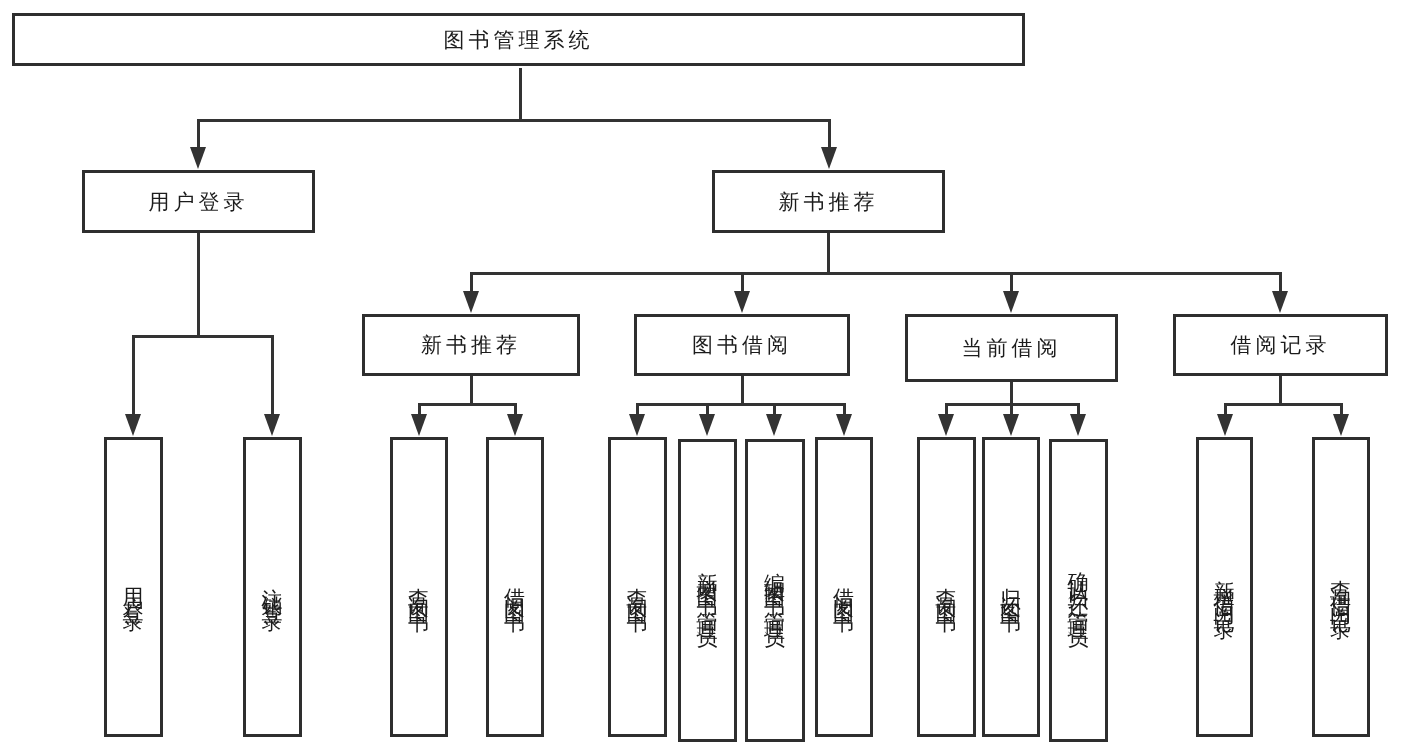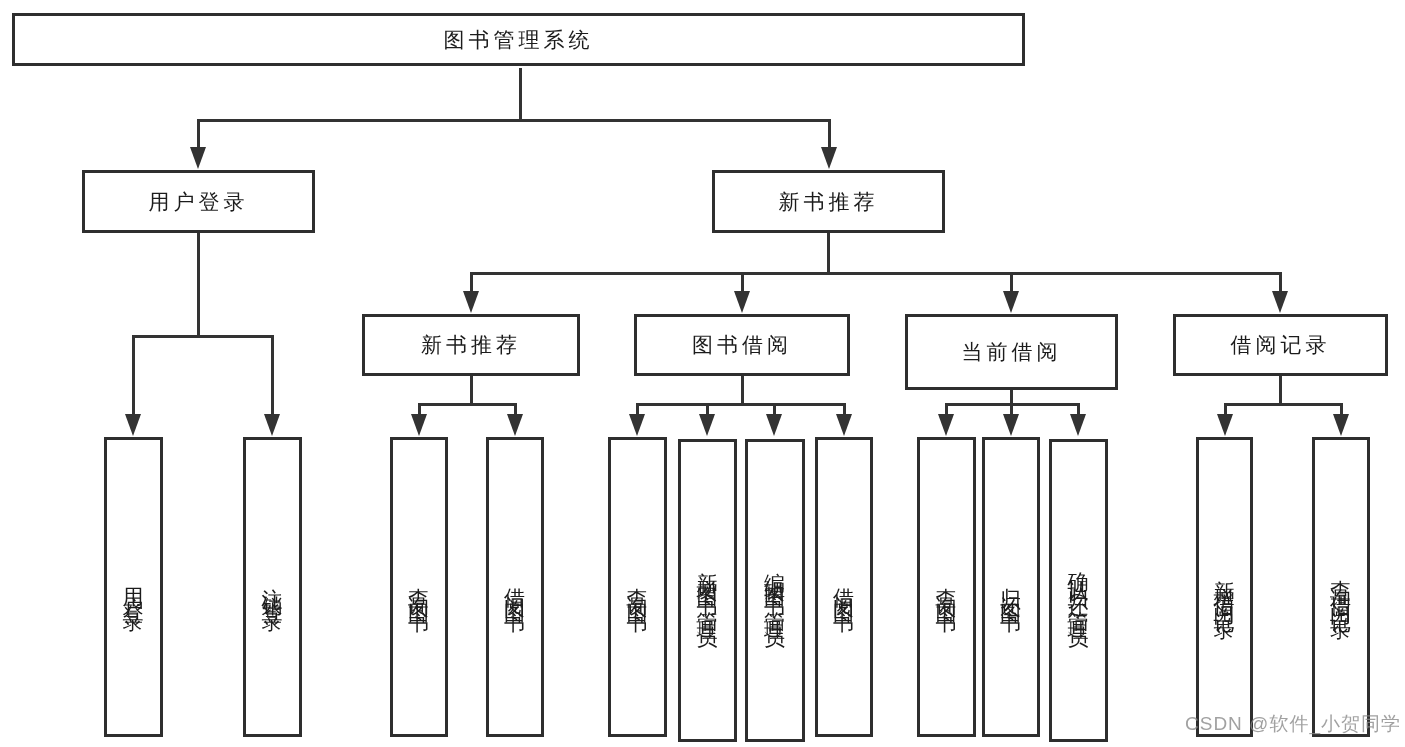--- a/index.html
+++ b/index.html
@@ -57,21 +57,21 @@
 
 <div class="stage">
 
   <div class="node" style="left:12px; top:13px; width:1013px; height:53px;">图书管理系统</div>
 
   <div class="node" style="left:82px; top:170px; width:233px; height:63px;">用户登录</div>
   <div class="node" style="left:712px; top:170px; width:233px; height:63px;">新书推荐</div>
 
   <div class="node" style="left:634px; top:314px; width:216px; height:62px;">图书借阅</div>
   <div class="node" style="left:362px; top:314px; width:218px; height:62px;">新书推荐</div>
-  <div class="node" style="left:905px; top:314px; width:213px; height:76px;">当前借阅</div>
+  <div class="node" style="left:905px; top:314px; width:213px; height:68px;">当前借阅</div>
   <div class="node" style="left:1173px; top:314px; width:215px; height:62px;">借阅记录</div>
 
   <div class="node v" style="left:104px; top:437px; width:59px; height:300px;">用户登录</div>
   <div class="node v" style="left:243px; top:437px; width:59px; height:300px;">注销登录</div>
 
   <div class="node v" style="left:390px; top:437px; width:58px; height:300px;">查询图书</div>
   <div class="node v" style="left:486px; top:437px; width:58px; height:300px;">借阅图书</div>
 
   <div class="node v" style="left:608px; top:437px; width:59px; height:300px;">查询图书</div>
   <div class="node v" style="left:678px; top:439px; width:59px; height:303px;">新增图书（管理员）</div>
@@ -133,14 +133,13 @@
       <div class="cline" style="left: 1009.5px; top: 404px; width: 3px; height: 12px;"></div>
       <div class="ahead" style="left: 1003px; top: 414px;"></div>
       <div class="cline" style="left: 1076.5px; top: 404px; width: 3px; height: 12px;"></div>
       <div class="ahead" style="left: 1070px; top: 414px;"></div>
       <div class="cline" style="left: 1223.5px; top: 404px; width: 3px; height: 12px;"></div>
       <div class="ahead" style="left: 1217px; top: 414px;"></div>
       <div class="cline" style="left: 1339.5px; top: 404px; width: 3px; height: 12px;"></div>
       <div class="ahead" style="left: 1333px; top: 414px;"></div>
     </div>
 
-  <div class="watermark">CSDN @软件_小贺同学</div>
 </div>
 
 </body></html>

